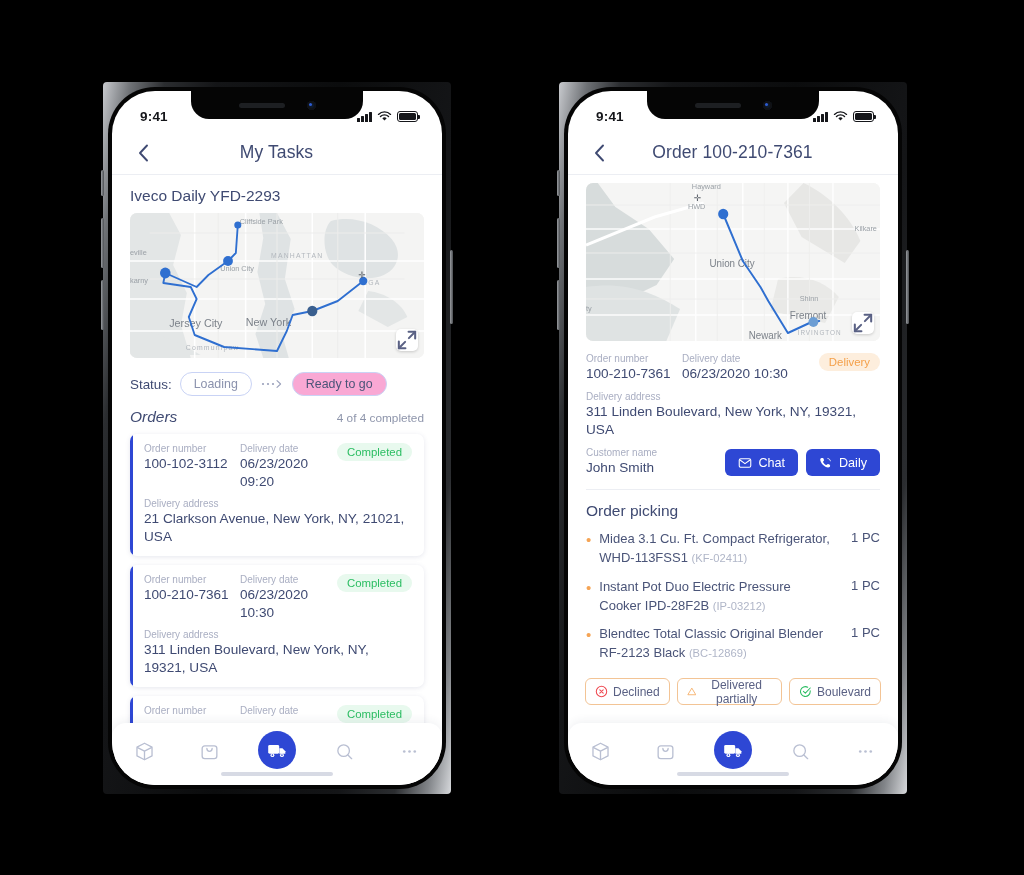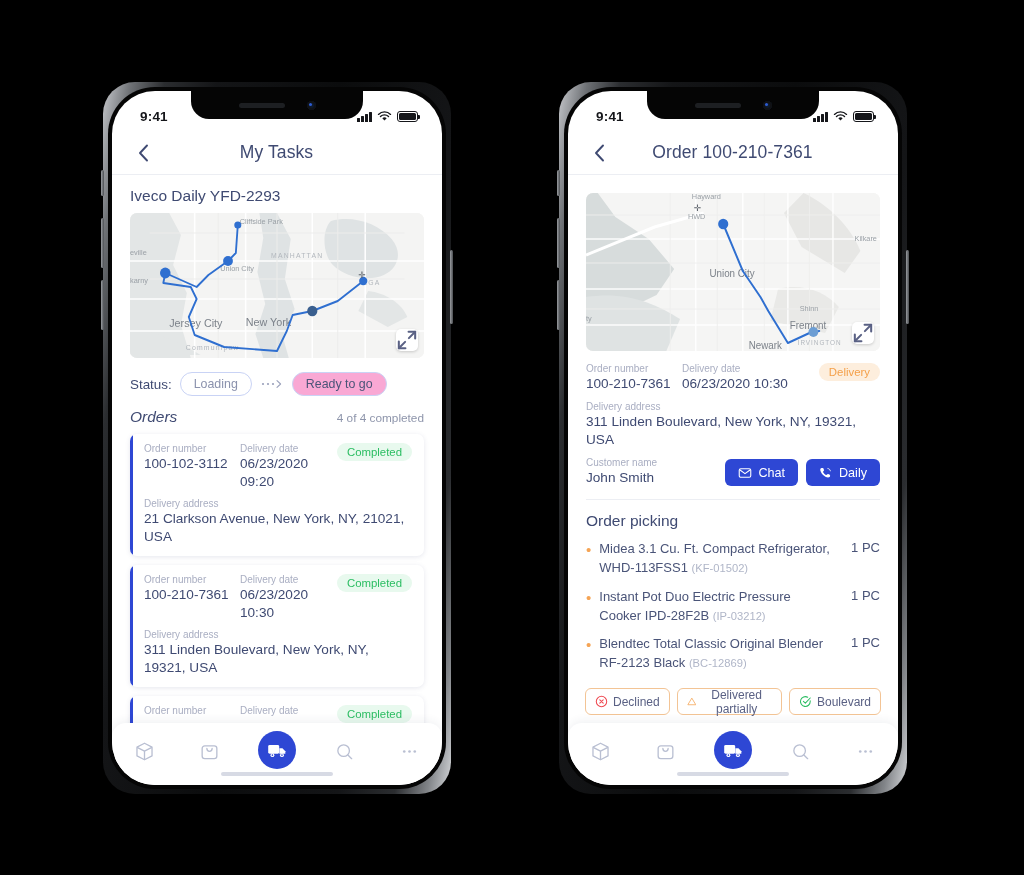--- a/index.html
+++ b/index.html
@@ -7,21 +7,21 @@
     width: 1024px; height: 875px;
     background: #000000;
     font-family: "Liberation Sans", sans-serif;
     overflow: hidden;
   }
   .stage { position: relative; width: 1024px; height: 875px; background: #000; }
 
   
   .phone {
     position: absolute; width: 348px; height: 712px;
-    border-radius: 32px;
+    border-radius: 4px;
     background: linear-gradient(100deg,#c8cace 0%,#6e7175 6%,#2b2d30 13%,#141517 24%,#0b0c0d 50%,#141517 76%,#2b2d30 88%,#83868a 95%,#d7d9dc 100%);
     padding: 5px;
     box-shadow: 0 10px 38px rgba(0,0,0,0.55);
   }
   .phone.p1 { left: 103px; top: 82px; }
   .phone.p2 { left: 559px; top: 82px; }
   .phone-inner {
     position: relative; width: 100%; height: 100%;
     border-radius: 47px; background: #050505; padding: 4px;
   }
@@ -420,21 +420,21 @@
           <span class="back">
             <svg width="11" height="18" viewBox="0 0 11 18">
               <path d="M9 1.5 2 9l7 7.5" stroke="#3f4a72" stroke-width="1.9" fill="none" stroke-linecap="round" stroke-linejoin="round"></path>
             </svg>
           </span>
           <span class="nav-title">Order 100-210-7361</span>
         </div>
 
         <div class="body-scroll">
 
-          <div class="map" style="margin-top:18px; height:158px;">
+          <div class="map" style="margin-top:8px; height:158px;">
             <svg viewBox="0 0 300 158" preserveAspectRatio="none">
               <rect width="300" height="158" fill="#f5f5f4"></rect>
               <path d="M0 0h12l18 24 34 22 26 30-18 26-34 16-38 10V0Z" fill="#d7dcdc"></path>
               <path d="M0 104c40-6 70 6 96 22l-14 32H0Z" fill="#dfe3e3"></path>
               <path d="M222 0c26 12 48 34 58 58l-16 22-44-26-18-34Z" fill="#e7e7e5"></path>
               <path d="M196 96c24-6 48 2 62 18l-14 26-56-12Z" fill="#e9e9e7"></path>
               <g stroke="#ffffff" stroke-width="1.5" fill="none" opacity=".9">
                 <path d="M0 46h300M0 96h300M0 132h300M112 0v158M160 0v158M206 0v158M252 0v158"></path>
               </g>
               <g stroke="#eeeeed" stroke-width="0.9" fill="none">
@@ -513,21 +513,21 @@
             <div class="divider"></div>
           </div>
 
           <div class="pick-title">Order picking</div>
 
           <div class="pick-list">
             <div class="pick-item">
               <span class="bullet">•</span>
               <span class="pick-main">
                 <span>Midea 3.1 Cu. Ft. Compact Refrigerator, WHD-113FSS1</span>
-                <span class="sku">(KF-01502)</span>
+                <span class="sku">(KF-02411)</span>
               </span>
               <span class="qty">1 PC</span>
             </div>
             <div class="pick-item">
               <span class="bullet">•</span>
               <span class="pick-main">
                 <span>Instant Pot Duo Electric Pressure Cooker IPD-28F2B</span>
                 <span class="sku">(IP-03212)</span>
               </span>
               <span class="qty">1 PC</span>

